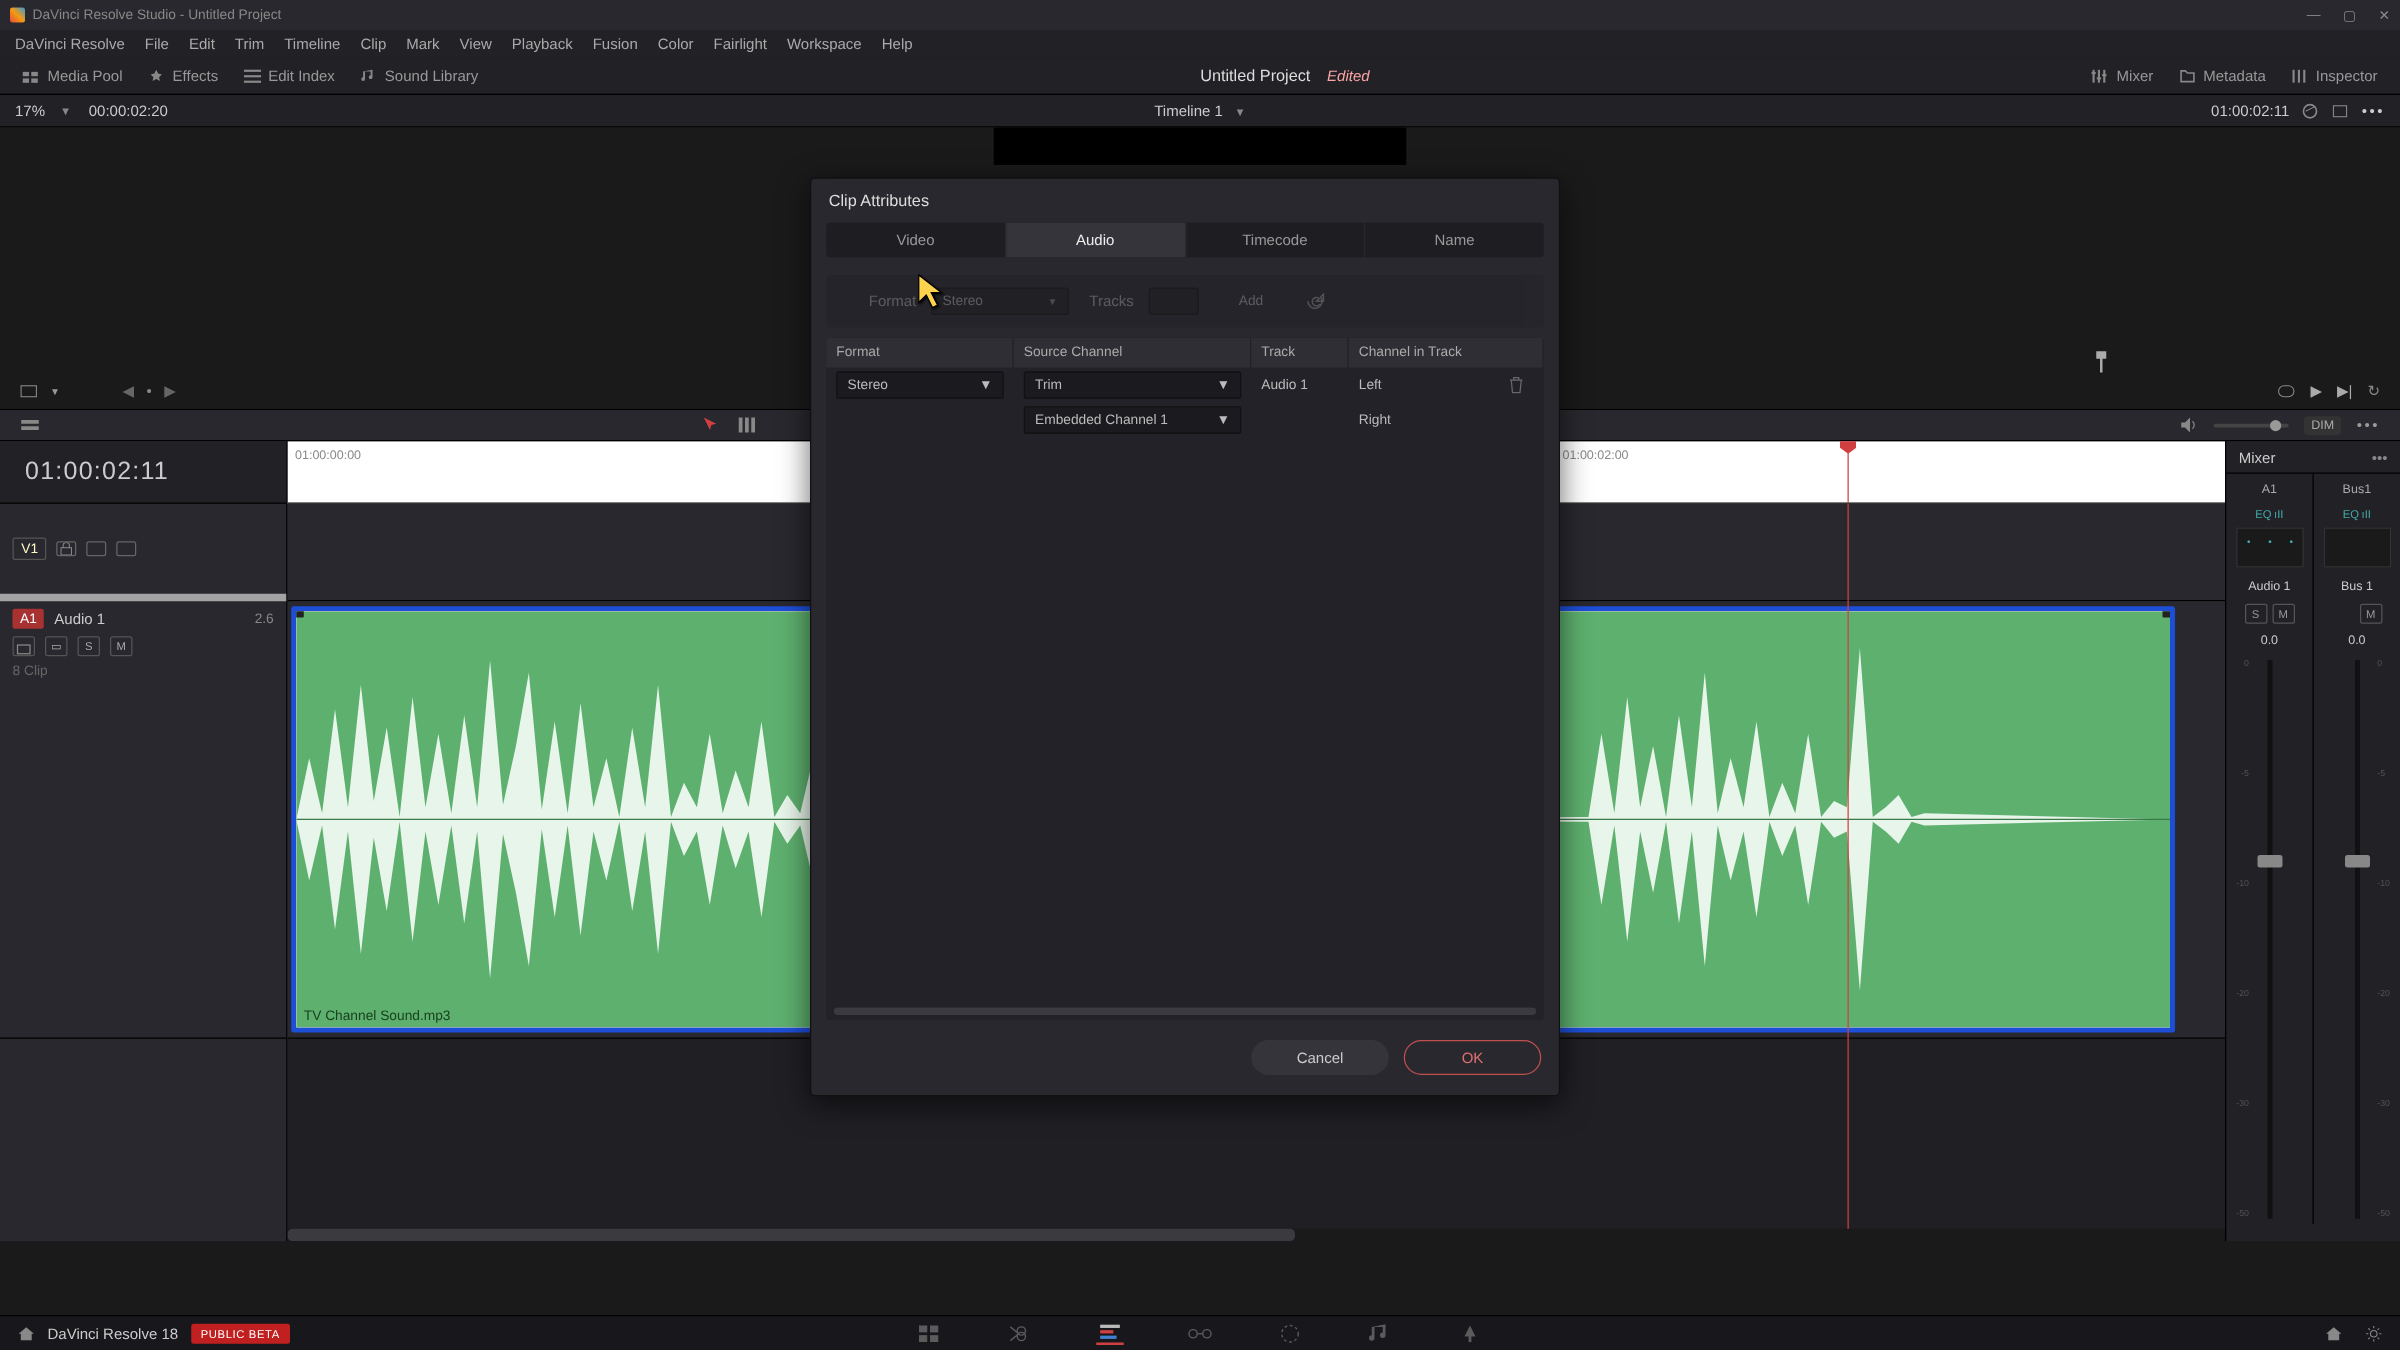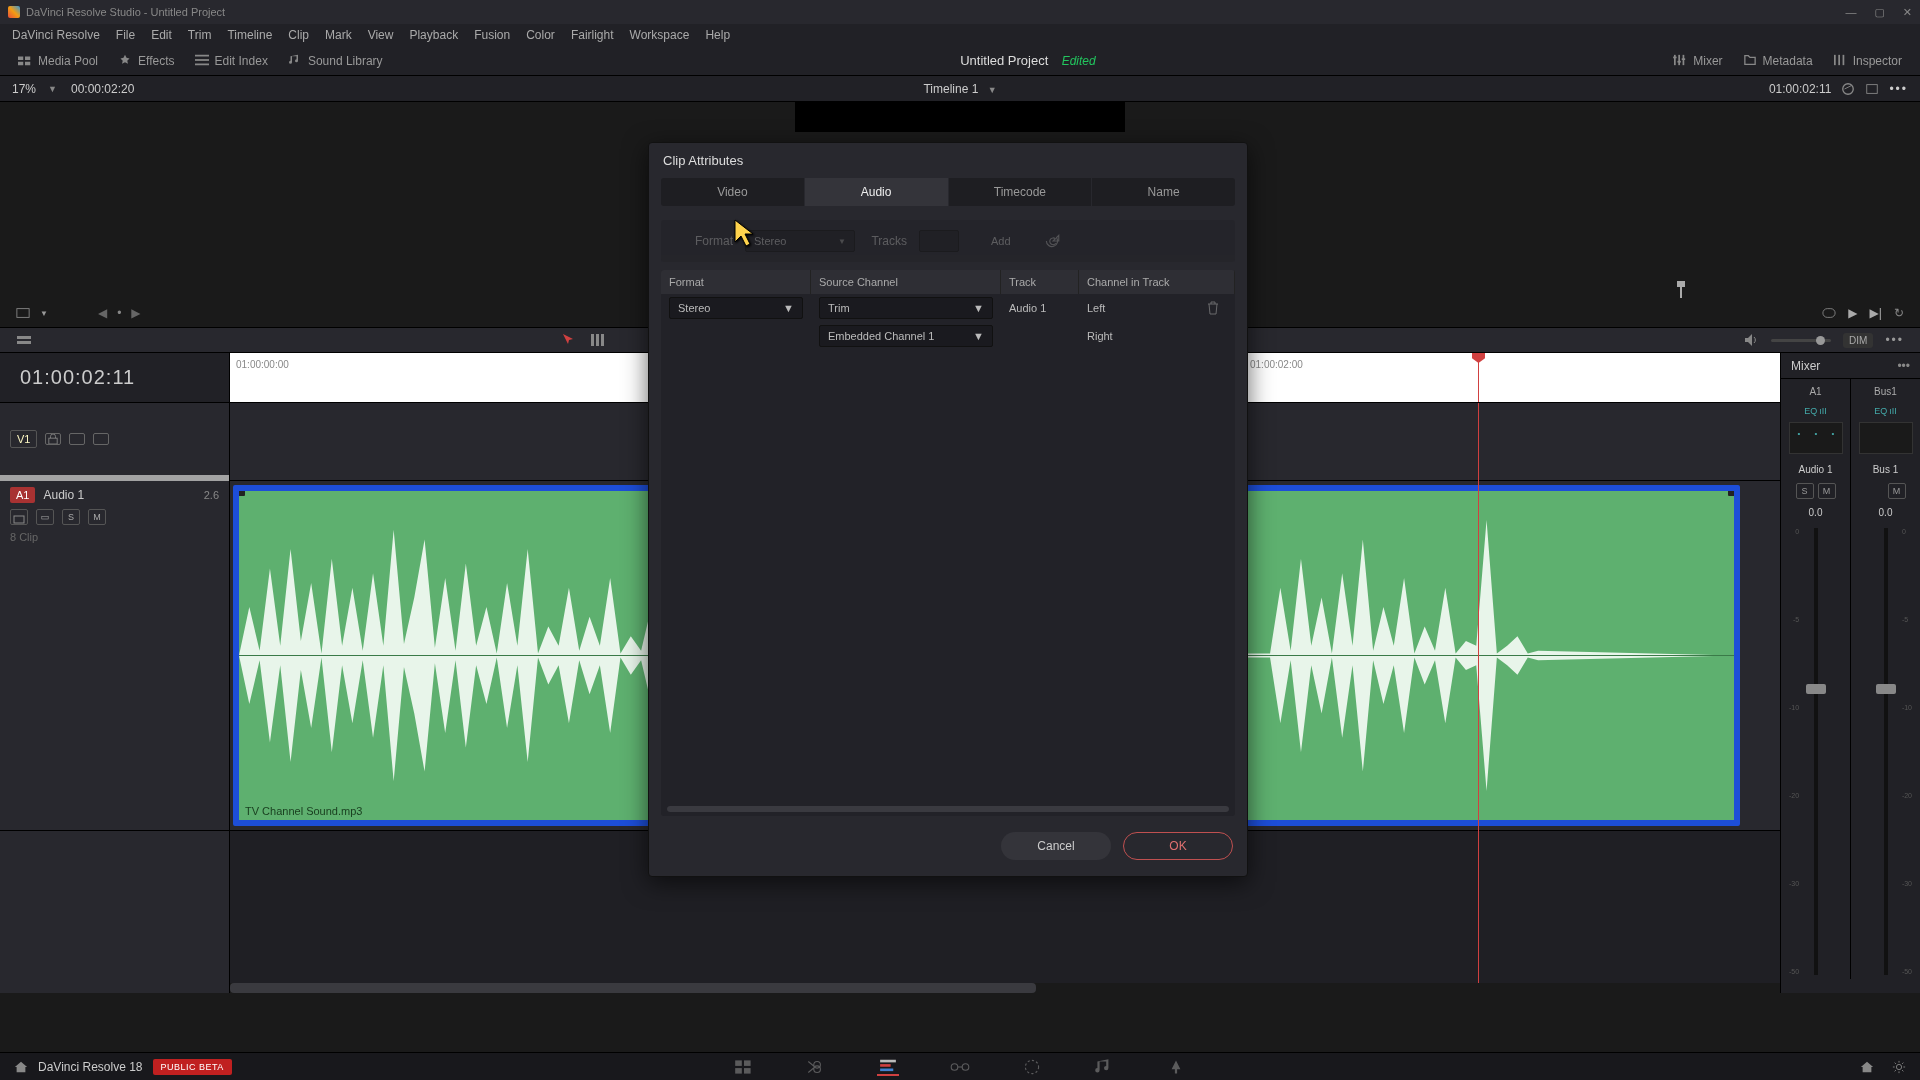--- a/index.html
+++ b/index.html
@@ -9,25 +9,25 @@
 .titlebar{height:24px;background:#28282e;display:flex;align-items:center;padding:0 8px;color:#888;font-size:11px}
 .titlebar .logo{width:12px;height:12px;background:linear-gradient(45deg,#e74c3c,#f39c12,#3498db);border-radius:2px;margin-right:6px}
 .titlebar .win-controls{margin-left:auto;display:flex;gap:18px;color:#888}
 
 
 .menubar{height:22px;background:#212126;display:flex;align-items:center;padding:0 4px;font-size:12px}
 .menubar span{padding:0 8px;color:#aaa}
 
 
 .toolbar{height:30px;background:#212126;display:flex;align-items:center;border-bottom:1px solid #000;padding:0 8px}
-.tb-btn{display:flex;align-items:flex-start;gap:6px;padding:4px 10px;color:#999;font-size:12px}
+.tb-btn{display:flex;align-items:center;gap:6px;padding:4px 10px;color:#999;font-size:12px}
 .tb-btn .ico{width:14px;height:12px}
 .toolbar .center{flex:1;text-align:center}
 .toolbar .proj-title{color:#ddd;font-size:13px;font-weight:500}
-.toolbar .proj-status{color:#22c55e;margin-left:10px;font-style:italic}
+.toolbar .proj-status{color:#fca5a5;margin-left:10px;font-style:italic}
 .toolbar .right{display:flex}
 
 
 .tl-info{height:26px;background:#212126;display:flex;align-items:center;padding:0 12px;border-bottom:1px solid #000;position:relative}
 .tl-info .zoom{color:#ccc;font-size:12px;margin-right:12px}
 .tl-info .chev{color:#888;font-size:9px}
 .tl-info .tc{color:#ccc;font-size:12px}
 .tl-info .timeline-name{position:absolute;left:50%;transform:translateX(-50%);color:#ccc;font-size:12px}
 .tl-info .timeline-name .chev{margin-left:6px}
 .tl-info .right-tc{margin-left:auto;color:#ccc;font-size:12px;display:flex;align-items:center;gap:10px}
@@ -75,21 +75,21 @@
 .tracks-area{flex:1;position:relative;background:#1f1f24;overflow:hidden}
 .ruler{height:50px;background:#ffffff;border-bottom:1px solid #000;position:relative}
 .ruler-label{position:absolute;top:6px;font-size:10px;color:#888}
 .playhead{position:absolute;top:0;bottom:0;width:1px;background:#d04040;z-index:20}
 .playhead-head{position:absolute;top:-2px;left:-6px;width:13px;height:12px;background:#d04040;clip-path:polygon(0 0,100% 0,100% 60%,50% 100%,0 60%)}
 .playhead-full{position:absolute;top:0;width:1px;background:#d04040;z-index:25}
 
 .v1-lane{height:78px;background:#28282e;border-bottom:1px solid #000}
 .a1-lane{height:350px;position:relative;background:#28282e;border-bottom:1px solid #000}
 
-.audio-clip{position:absolute;left:3px;top:4px;right:40px;bottom:4px;background:#fef9c3;border:6px solid #1d4ed8;border-radius:2px;overflow:hidden}
+.audio-clip{position:absolute;left:3px;top:4px;right:40px;bottom:4px;background:#fef9c3;border:4px solid #1d4ed8;border-radius:2px;overflow:hidden}
 .clip-handle{position:absolute;top:-3px;width:8px;height:8px;background:#222;border-radius:1px}
 .clip-handle.l{left:-2px}
 .clip-handle.r{right:-2px}
 .clip-name{position:absolute;bottom:3px;left:6px;font-size:11px;color:#1a4020}
 .wave-svg{width:100%;height:100%}
 
 .h-scroll{position:absolute;bottom:0;left:0;right:0;height:10px;background:#1a1a1a}
 .h-scroll-thumb{position:absolute;left:0;width:52%;height:100%;background:#3a3a3f;border-radius:4px}
 
 

